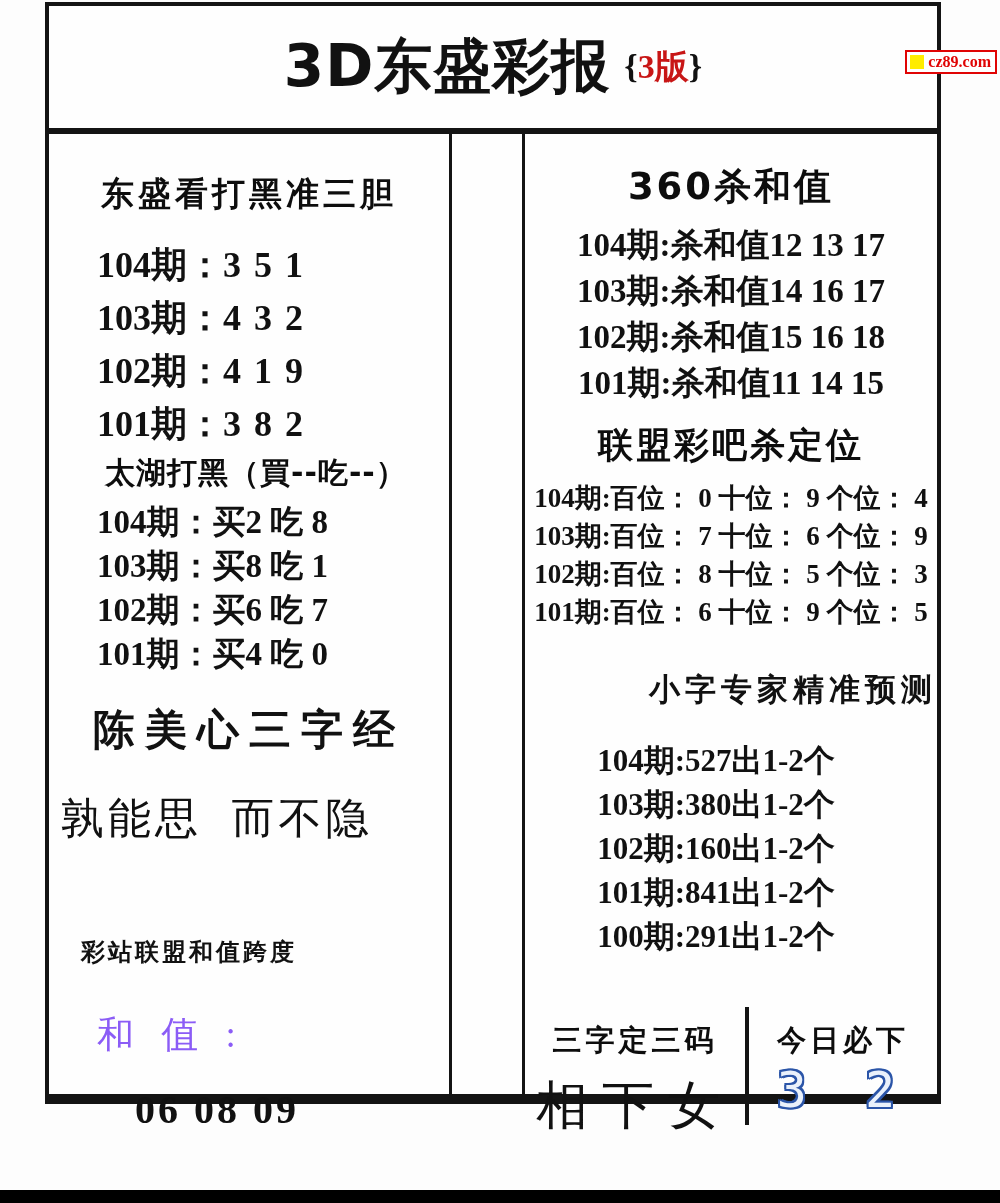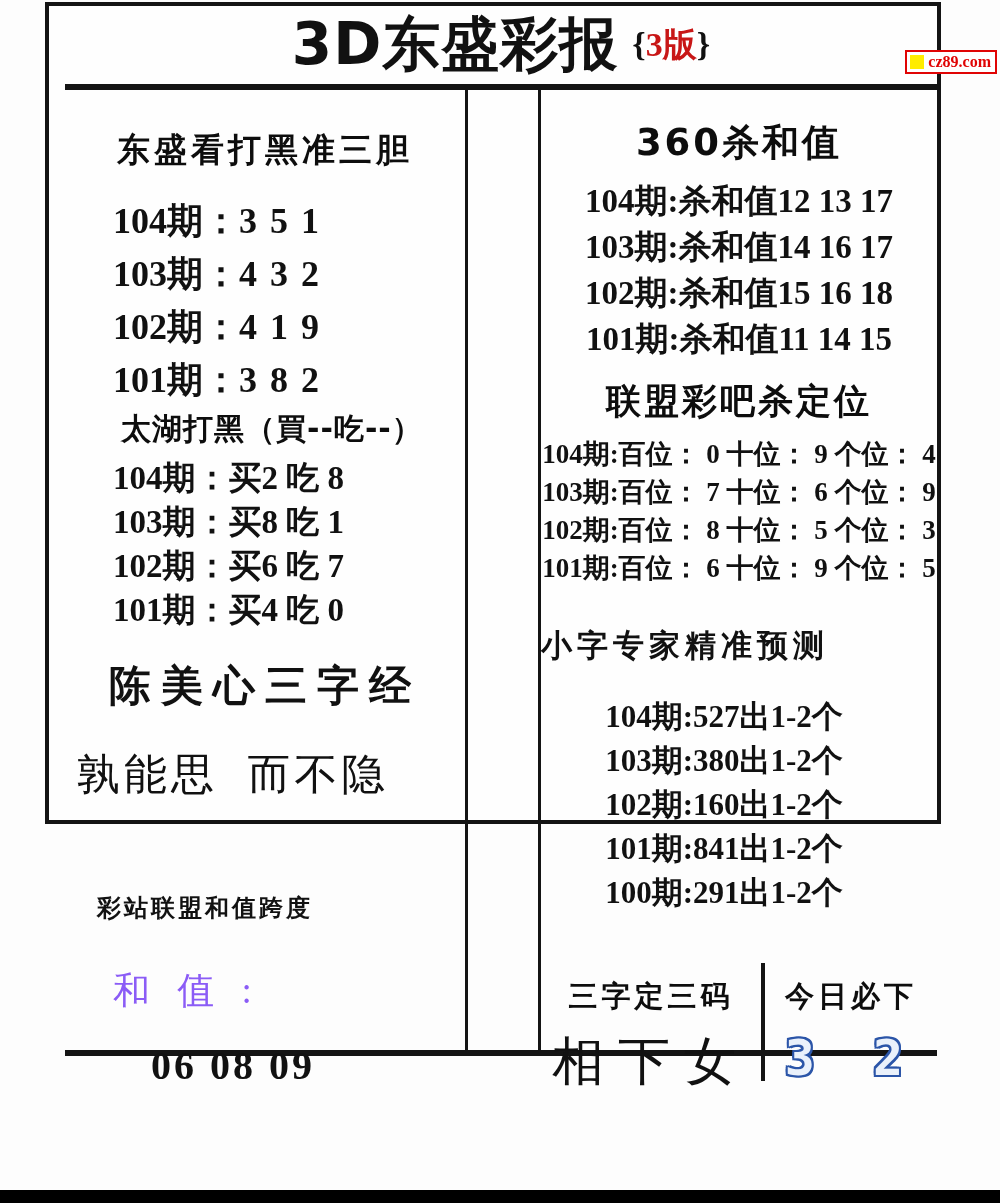--- a/index.html
+++ b/index.html
@@ -6,22 +6,22 @@
   .page{position:relative;width:1000px;height:1203px;background:#fdfdfd;overflow:hidden;
         font-family:"Liberation Serif","DejaVu Serif",serif;color:#111;}
 
   
   .badge{position:absolute;top:2px;right:3px;height:20px;display:flex;align-items:center;gap:4px;
          border:2px solid #e00404;background:#fff;padding:0 4px 0 3px;z-index:5;margin-top:48px;}
   .badge .sq{width:14px;height:14px;background:#ffec00;}
   .badge .site{color:#e00404;font-weight:bold;font-size:16px;font-family:"Liberation Serif",serif;}
 
   
-  .frame{position:absolute;left:45px;top:2px;width:896px;height:822px;border:4px solid #141414;
-         box-sizing:border-box;display:flex;flex-direction:column;background:#fefefe;padding-left:16px;}
+  .frame{position:absolute;left:45px;top:2px;width:896px;height:1102px;border:4px solid #141414;
+         box-sizing:border-box;display:flex;flex-direction:column;background:#fefefe;}
 
   
   .header{height:125px;border-bottom:6px solid #141414;display:flex;align-items:center;justify-content:center;gap:14px;}
   .title-main{font-family:"DejaVu Sans","Liberation Sans",sans-serif;font-weight:900;font-size:58px;letter-spacing:1px;}
   .edition{font-size:34px;font-weight:bold;white-space:pre;}
   .edition .red{color:#c81616;}
   .issue{font-size:42px;font-weight:bold;letter-spacing:1px;}
 
   
   .cols{display:flex;height:960px;}
@@ -46,31 +46,31 @@
   .hezhi-label{font-size:37px;margin-top:42px;padding-left:48px;letter-spacing:9px;color:#8b5cf6;font-weight:500;}
   .hezhi-values{font-size:40px;font-weight:bold;margin-top:26px;padding-left:86px;letter-spacing:3px;}
 
   
   .sha360-heading{font-size:37px;letter-spacing:3px;text-align:center;margin-top:28px;}
   .sha360-rows{margin-top:10px;text-align:center;}
   .sha360-rows .row{font-size:33px;line-height:46px;}
   .dingwei-heading{font-size:35px;letter-spacing:3px;text-align:center;margin-top:16px;}
   .dingwei-rows{margin-top:10px;text-align:center;}
   .dingwei-rows .row{font-size:27px;line-height:38px;}
-  .xiaozi-heading{font-size:31px;font-weight:bold;letter-spacing:5px;text-align:left;margin-top:38px;}
+  .xiaozi-heading{font-size:31px;font-weight:bold;letter-spacing:5px;text-align:right;margin-top:38px;}
   .xiaozi-rows{margin-top:28px;text-align:center;padding-right:30px;}
   .xiaozi-rows .row{font-size:31px;line-height:44px;}
 
   .bottom-block{margin-top:42px;display:flex;align-items:stretch;height:128px;}
   .bb-left{width:220px;text-align:center;}
   .bb-divider{width:4px;background:#141414;margin-top:6px;height:118px;}
   .bb-right{flex:1;text-align:center;}
   .bb-heading{font-size:29px;letter-spacing:4px;margin-top:20px;}
   .bb-value-left{font-size:52px;letter-spacing:14px;margin-top:10px;font-weight:500;}
-  .bb-value-right{font-size:50px;font-weight:700;letter-spacing:14px;margin-top:12px;
+  .bb-value-right{font-size:50px;font-weight:400;letter-spacing:14px;
         font-family:"DejaVu Sans Mono","Liberation Mono",monospace;
         color:#eaf1fb;
         text-shadow:-2px -2px 0 #2b55a8,2px -2px 0 #2b55a8,-2px 2px 0 #2b55a8,2px 2px 0 #2b55a8,
                     -2px 0 0 #2b55a8,2px 0 0 #2b55a8,0 -2px 0 #2b55a8,0 2px 0 #2b55a8;}
 
   
   .footer{flex:1;border-top:6px solid #141414;background:#fefefe;}
 
   
   .bottom-bar{position:absolute;left:0;right:0;top:1190px;height:13px;background:#000;}

